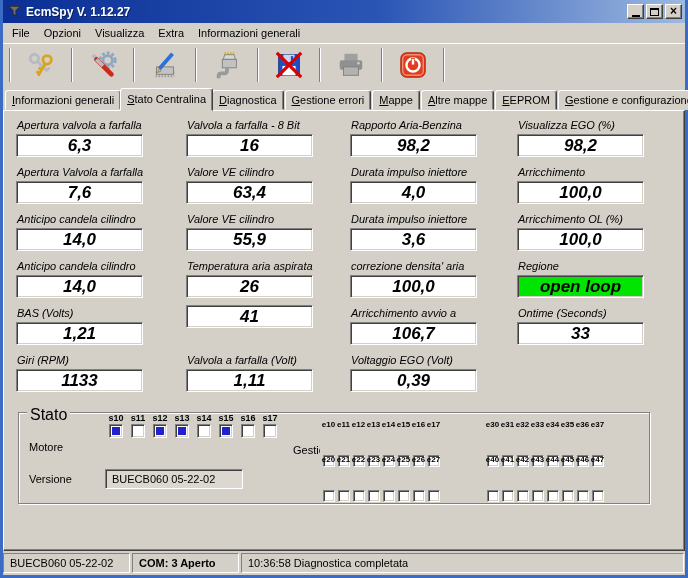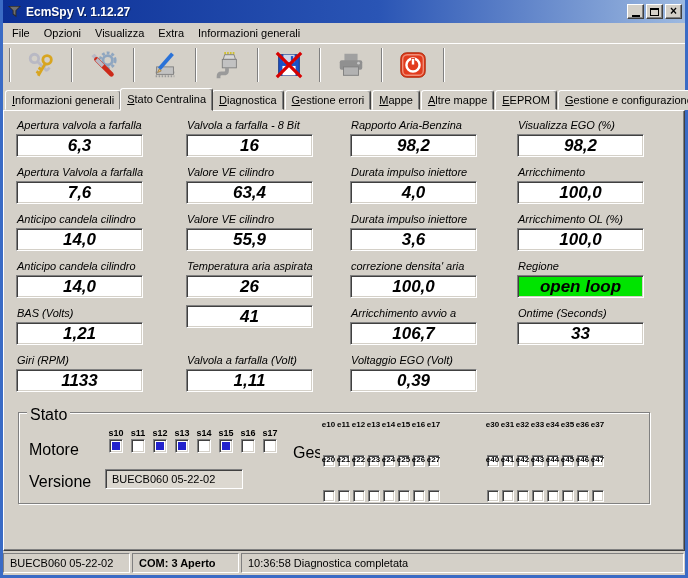--- a/index.html
+++ b/index.html
@@ -104,21 +104,21 @@
   .groupbox{
     position:relative;
     margin:13px 26px 0 2px;height:92px;
     border:1px solid #808080;
     box-shadow:inset 1px 1px 0 #fff, 1px 1px 0 #fff;
   }
   .legend{
     position:absolute;top:-7px;left:8px;background:#d4d0c8;
     font-size:16px;padding:0 3px;
   }
-  .glabel{position:absolute;font-size:16px;white-space:nowrap;}
+  .glabel{position:absolute;font-size:11px;white-space:nowrap;}
   .cbgroup{position:absolute;display:flex;}
   .cbcol{display:flex;flex-direction:column;align-items:center;}
   .cbl{font-size:9px;font-weight:bold;line-height:10px;height:11px;white-space:nowrap;}
   .cb{
     background:#fff;position:relative;
     border:1px solid;border-color:#808080 #fff #fff #808080;
     box-shadow:inset 1px 1px 0 #404040, inset -1px -1px 0 #d4d0c8;
   }
   .cb.on::after{content:"";position:absolute;left:2px;top:2px;right:2px;bottom:2px;
     background:var(--checked-blue,#2222cc);}
@@ -364,21 +364,21 @@
         <div class="cell">
           <div class="flabel">Ontime (Seconds)</div>
           <div class="fbox">33</div>
         </div>
       </div>
 
     <div class="groupbox">
       <div class="legend">Stato</div>
 
       <div class="glabel" style="left:10px;top:28px;">Motore</div>
-      <div class="cbgroup s-group" style="left:86px;top:15px;">
+      <div class="cbgroup s-group" style="left:86px;top:0;">
           <div class="cbcol">
             <div class="cbl">s10</div>
             <div class="cb on"></div>
           </div>
           <div class="cbcol">
             <div class="cbl">s11</div>
             <div class="cb"></div>
           </div>
           <div class="cbcol">
             <div class="cbl">s12</div>

